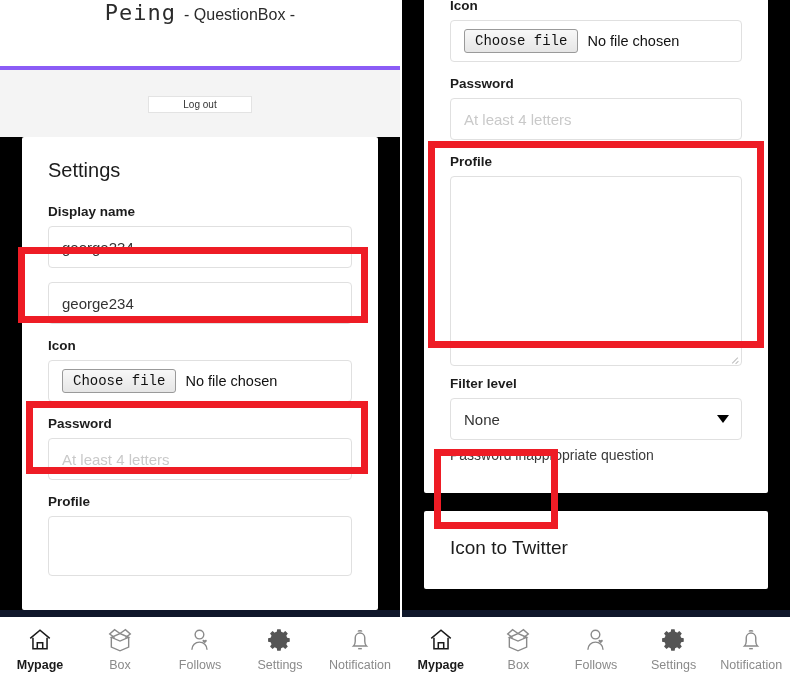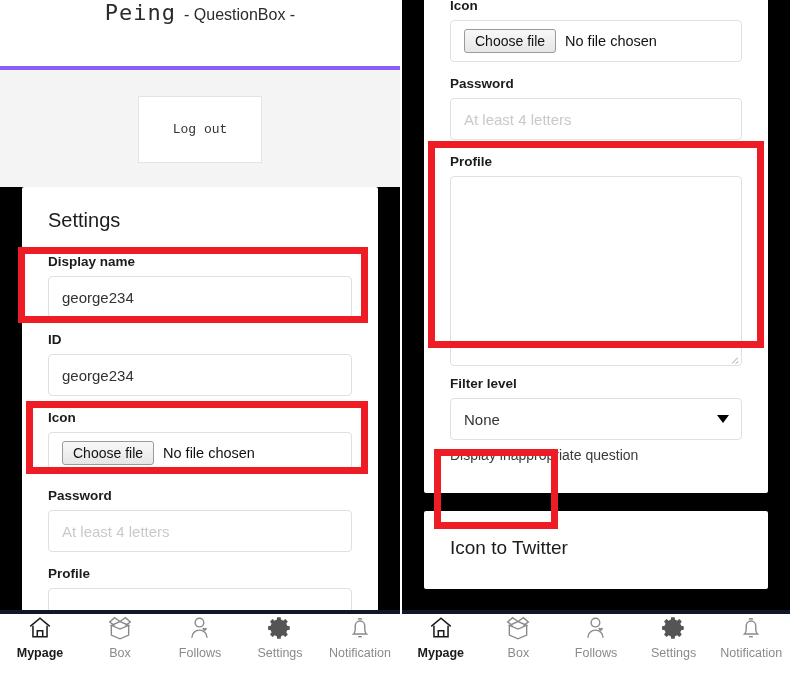--- a/index.html
+++ b/index.html
@@ -26,22 +26,22 @@
   .logo-main {
     font-family: "DejaVu Sans Mono", monospace;
     font-size: 22px; letter-spacing: 1px; color: #2b2b2b; font-weight: 400;
   }
   .logo-sub { font-size: 16px; color: #2b2b2b; font-weight: 400; }
 
   
   .logout-zone { padding: 26px 0 24px; display: flex; justify-content: center; background: #f4f4f4; }
   .logout-btn {
     background: #ffffff; border: 1px solid #e3e3e3;
-    padding: 25px 34px; font-size: 13px; color: #333; cursor: pointer;
-    font-family: Liberation Mono, monospace;
+    padding: 2px 34px; font-size: 10px; color: #333; cursor: pointer;
+    font-family: Liberation Sans, sans-serif;
   }
 
   
   .card { background: #ffffff; margin: 0 22px; padding: 22px 26px 20px; border-radius: 2px; }
   .card-title { font-size: 20px; color: #1c1c1c; font-weight: 400; margin-bottom: 22px; }
   .card-title-sm { font-size: 19px; color: #1c1c1c; font-weight: 400; }
 
   .field { margin-bottom: 14px; }
   .field-label { font-size: 13.5px; font-weight: bold; color: #1c1c1c; margin-bottom: 7px; display: block; }
   .field-input {
@@ -53,21 +53,21 @@
   .field-input::placeholder { color: #c9c9c9; }
   .field-file {
     width: 100%; height: 42px;
     border: 1px solid #e0e0e0; border-radius: 4px; background: #fff;
     display: flex; align-items: center; padding: 0 13px; gap: 9px;
   }
   .file-btn {
     border: 1px solid #9a9a9a; border-radius: 3px;
     background: linear-gradient(#f8f8f8, #e6e6e6);
     padding: 3px 10px; font-size: 14px; color: #111; cursor: pointer;
-    font-family: Liberation Sans, sans-serif;
+    font-family: Liberation Mono, monospace;
   }
   .file-status { font-size: 14.5px; color: #111; }
   .field-textarea {
     width: 100%; height: 190px;
     border: 1px solid #e0e0e0; border-radius: 4px; background: #fff;
     padding: 10px 13px; font-size: 15px; color: #333; resize: none;
     font-family: "Liberation Sans", sans-serif; display: block;
   }
   .ta-short { height: 60px; }
   .ta-resize {
@@ -105,22 +105,22 @@
 
   
   .redbox {
     position: absolute; border: 7px solid #ee1c25;
     pointer-events: none; z-index: 50; background: transparent;
   }
 
   
   .bottom-nav {
     position: absolute; bottom: 0; left: 0; width: 100%; height: 70px;
-    background: #ffffff; border-top: 4px solid #0f172a;
-    display: flex; justify-content: space-around;
+    background: #ffffff; border-top: 7px solid #0f172a;
+    display: flex; align-items: center; justify-content: space-around;
     z-index: 60;
   }
   .nav-item { display: flex; flex-direction: column; align-items: center; gap: 4px; cursor: pointer; width: 20%; }
   .nav-icon { height: 28px; display: flex; align-items: center; justify-content: center; }
   .nav-label { font-size: 12.5px; color: #8a8a8a; }
   .nav-item.active .nav-label { color: #1a1a1a; font-weight: bold; }
 
   
   .scroll-clip { position: absolute; top: 0; left: 0; width: 100%; height: 690px; overflow: hidden; }
   .rel { position: relative; }
@@ -146,21 +146,20 @@
 
       <div class="card">
         <div class="card-title">Settings</div>
 
         <div class="field">
           <label class="field-label">Display name</label>
           <input class="field-input" type="text" value="george234" style="">
         </div>
 
         <div class="field">
-          <label class="field-label">ID</label>
           <input class="field-input" type="text" value="george234" style="">
         </div>
 
         <div class="field">
           <label class="field-label">Icon</label>
           <div class="field-file">
             <button class="file-btn">Choose file</button>
             <span class="file-status">No file chosen</span>
           </div>
         </div>
@@ -261,21 +260,21 @@
         </div>
 
         <div class="field" style="margin-bottom:10px;">
           <label class="field-label">Filter level</label>
           <div class="select-wrap">
             <select class="field-select">
               <option>None</option>
             </select>
             <span class="select-arrow"></span>
           </div>
-          <div class="help-text">Display inappropriate question</div>
+          <div class="help-text">Password inappropriate question</div>
         </div>
 
       </div>
 
       <div style="height:18px;"></div>
 
       <div class="card" style="padding:26px 26px 30px;">
         <div class="card-title-sm">Icon to Twitter</div>
       </div>
 

